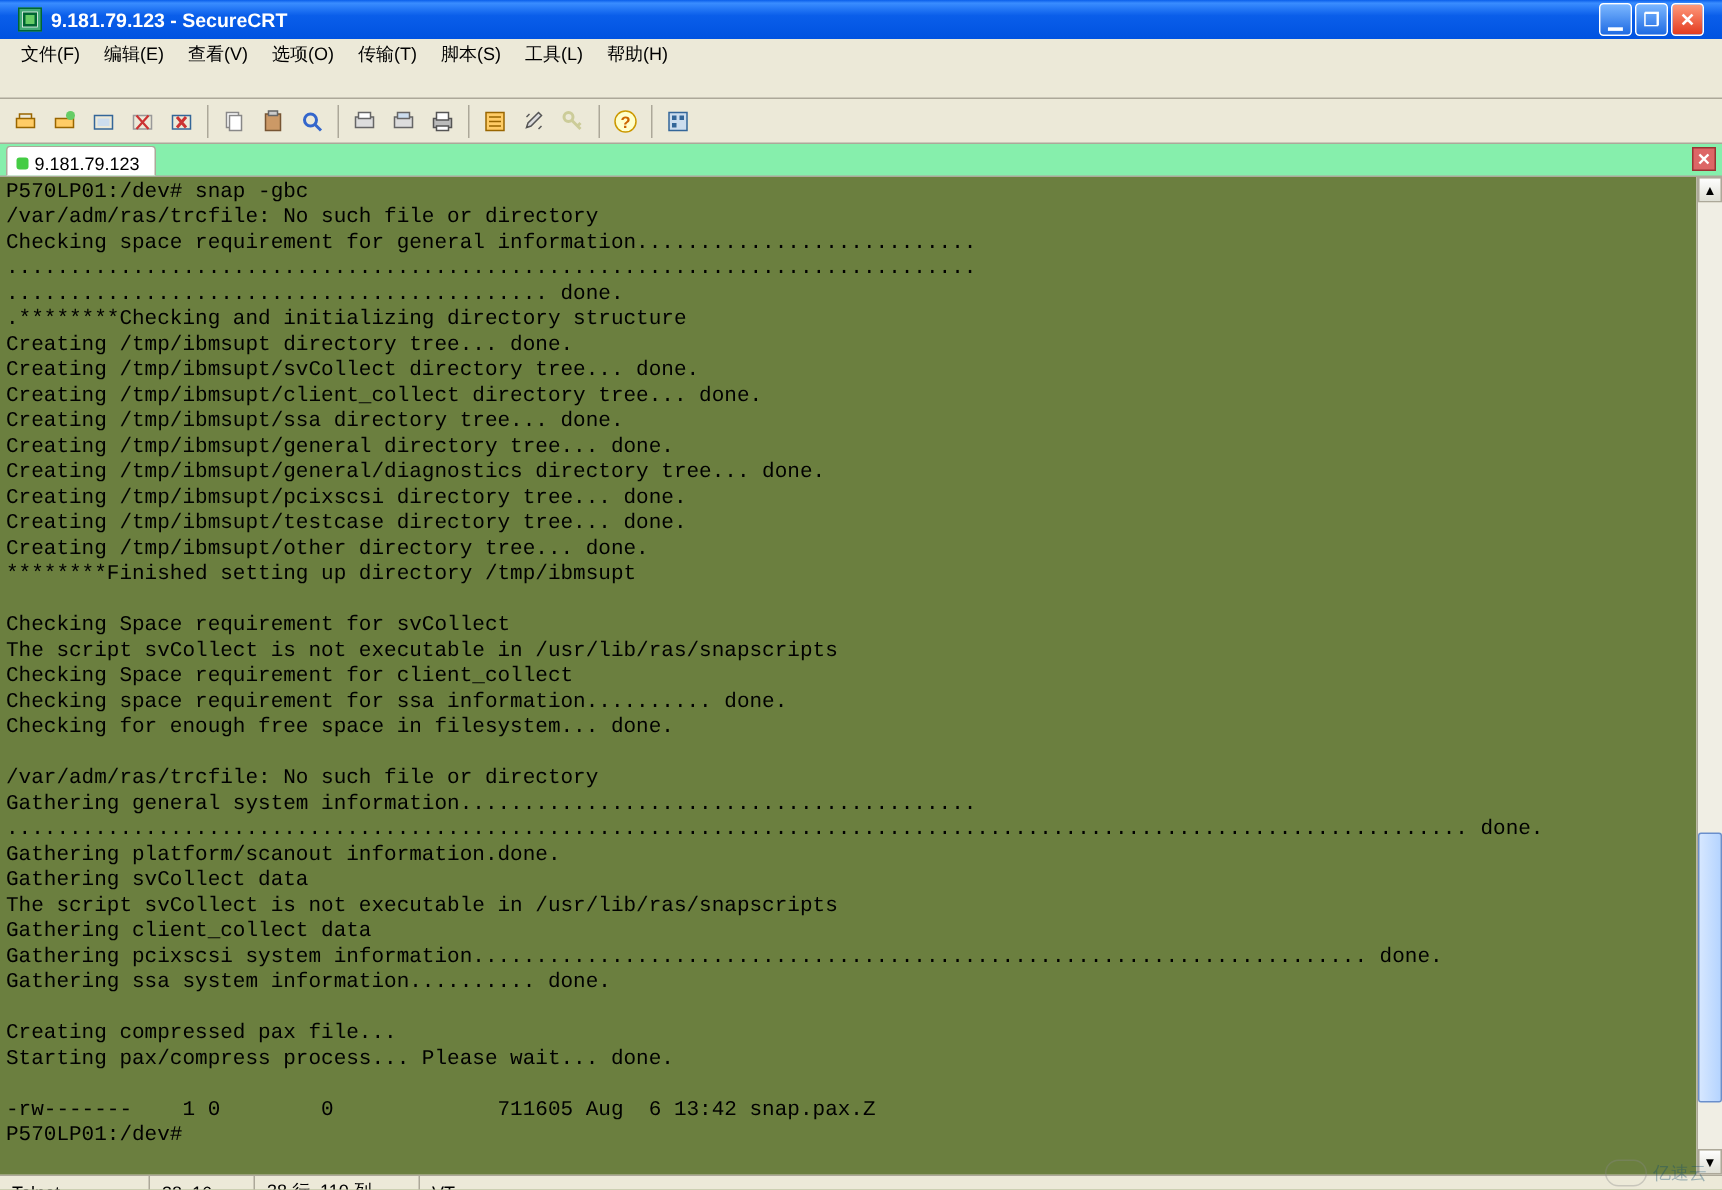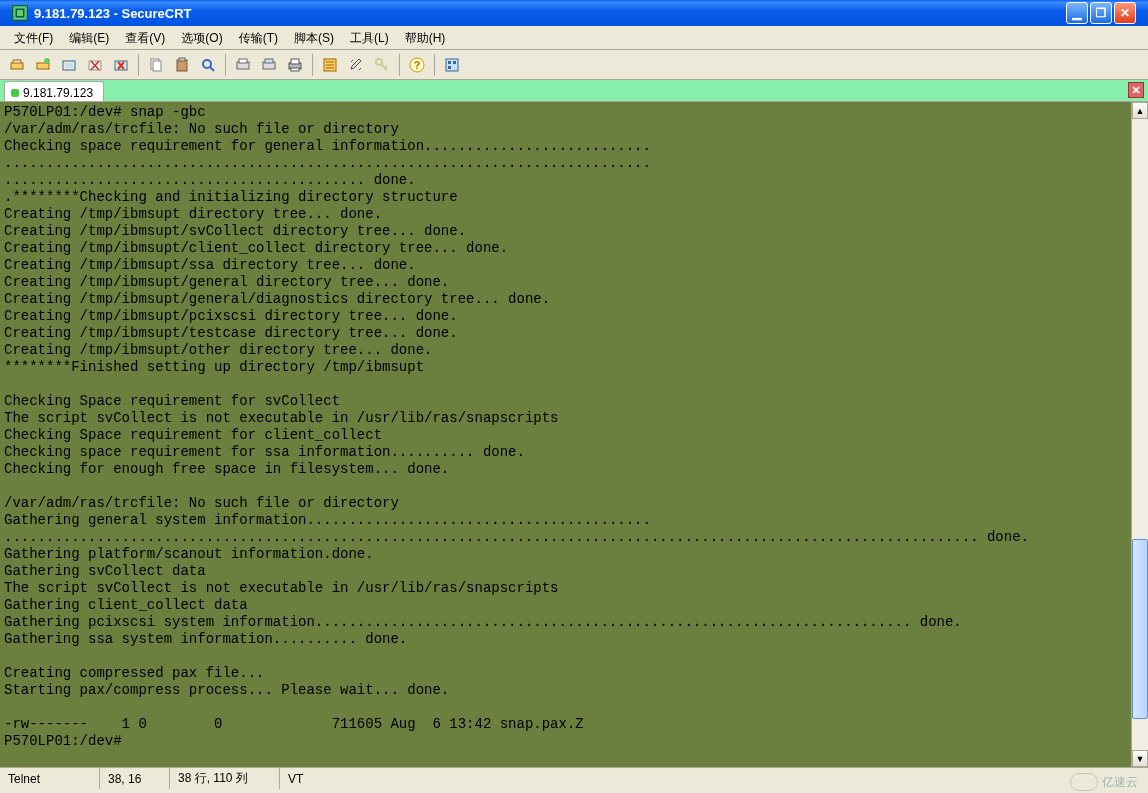--- a/index.html
+++ b/index.html
@@ -5,21 +5,21 @@
 * { margin:0; padding:0; box-sizing:border-box; }
 body { font-family:"Microsoft YaHei","SimSun",Tahoma,sans-serif; font-size:12px; background:#ece9d8; width:1148px; height:793px; overflow:hidden; position:relative; }
 .titlebar { height:26px; background:linear-gradient(to bottom,#0a5eea 0%,#3a8dff 8%,#0a5eea 40%,#0052e0 100%); display:flex; align-items:center; color:#fff; padding:0 12px; }
 .titlebar .app-icon { width:16px; height:16px; background:#4a7; border:1px solid #063; margin-right:6px; display:inline-flex; align-items:center; justify-content:center; }
 .titlebar .app-icon svg { width:12px; height:12px; }
 .titlebar .title { font-weight:bold; font-family:Tahoma,sans-serif; font-size:13px; }
 .titlebar .spacer { flex:1; }
 .winbtn { width:22px; height:22px; margin-left:2px; border:1px solid #fff; border-radius:3px; display:inline-flex; align-items:center; justify-content:center; font-family:Tahoma; font-weight:bold; font-size:12px; color:#fff; }
 .winbtn.min,.winbtn.max { background:linear-gradient(to bottom,#7bb7ff,#1e6ae3); }
 .winbtn.close { background:linear-gradient(to bottom,#ff9a7b,#e33a1e); }
-.menubar { height:24px; background:#ece9d8; border-bottom:1px solid #aca899; display:flex; align-items:flex-end; padding:0 6px; }
+.menubar { height:40px; background:#ece9d8; border-bottom:1px solid #aca899; display:flex; align-items:flex-start; padding:0 6px; }
 .menubar .mi { padding:2px 8px; cursor:default; }
 .toolbar { height:30px; background:#ece9d8; border-bottom:1px solid #aca899; display:flex; align-items:center; padding:0 6px; gap:4px; }
 .tb-btn { width:22px; height:22px; display:inline-flex; align-items:center; justify-content:center; border:1px solid transparent; }
 .tb-sep { width:1px; height:22px; background:#aca899; margin:0 2px; }
 .tabbar { height:22px; background:#86efac; border-bottom:1px solid #aca899; display:flex; align-items:flex-end; padding-left:4px; position:relative; }
 .tab { height:20px; background:#fff; border:1px solid #aca899; border-bottom:none; border-top-left-radius:3px; border-top-right-radius:3px; padding:2px 10px 0 6px; font-size:12px; display:flex; align-items:center; }
 .tab .dot { width:8px; height:8px; background:#4c4; border-radius:2px; margin-right:4px; }
 .tab-close { position:absolute; right:4px; top:2px; width:16px; height:16px; background:#d66; color:#fff; border:1px solid #933; display:flex; align-items:center; justify-content:center; font-size:11px; font-weight:bold; }
 .terminal-wrap { position:relative; height:665px; display:flex;justify-content:space-between; }
 .terminal { flex:1; background:#6b7f3f; color:#000; font-family:"Courier New",monospace; font-size:14px; line-height:17px; padding:2px 4px; white-space:pre; overflow:hidden; }

